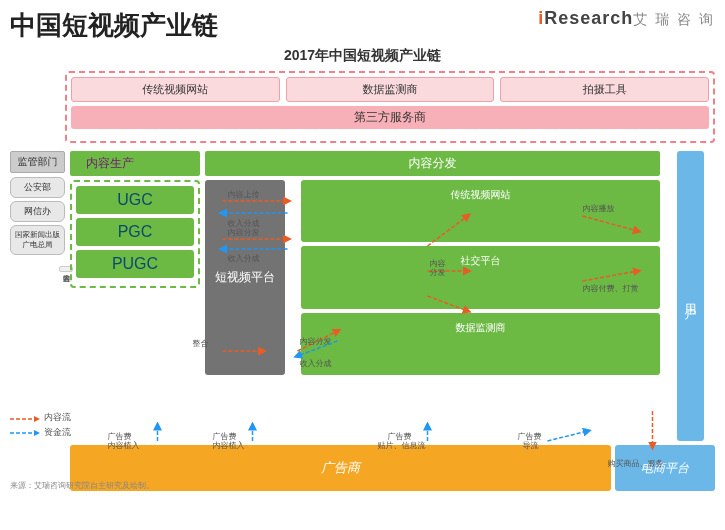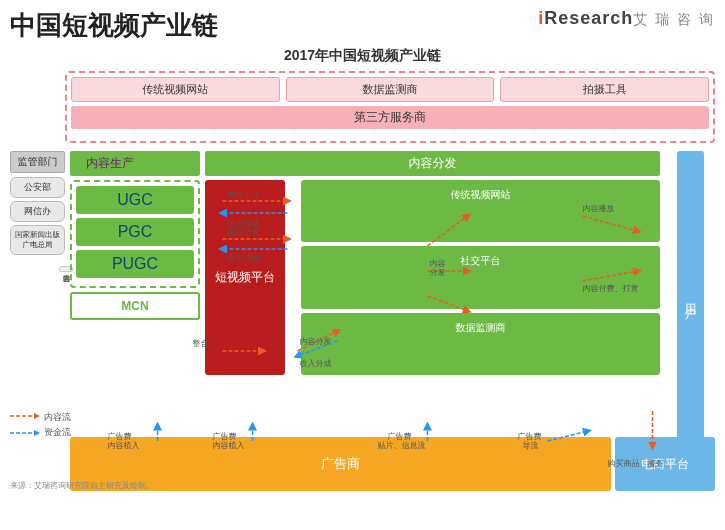--- a/index.html
+++ b/index.html
@@ -203,21 +203,21 @@
       background: #6cb944;
       color: #fff;
       text-align: center;
       font-size: 12px;
       padding: 4px 0;
       border-radius: 2px;
       margin-bottom: 4px;
     }
 
     .short-video-platform {
-      background: #b91c1c;
+      background: #737373;
       color: #fff;
       display: flex;
       align-items: center;
       justify-content: center;
       font-size: 11px;
       border-radius: 3px;
       width: 80px;
       text-align: center;
       flex-shrink: 0;
       writing-mode: horizontal-tb;
@@ -266,23 +266,24 @@
       align-items: center;
       justify-content: center;
     }
 
     
     .bottom-row {
       position: absolute;
       bottom: 0;
       left: 60px;
       right: 0;
-      height: 54px;
+      height: 46px;
       display: flex;
       gap: 4px;
+      font-style: italic;
     }
 
     .advertiser-box {
       flex: 3;
       background: #f5a623;
       color: #fff;
       text-align: center;
       font-size: 13px;
       display: flex;
       align-items: center;
@@ -373,21 +374,20 @@
 
     <div class="content-monitor">内容监管</div>
 
     <div class="content-production">
       <div class="section-title-green">内容生产</div>
       <div class="ugc-pgc-area">
         <div class="content-box">UGC</div>
         <div class="content-box">PGC</div>
         <div class="content-box">PUGC</div>
       </div>
-      <div class="mcn-box">MCN</div>
     </div>
 
     <div class="content-distribution">
       <div class="dist-title-green">内容分发</div>
       <div style="display:flex; gap:6px; height:195px;">
 
         <div style="display:flex; flex-direction:column; justify-content:center; width:90px; flex-shrink:0;">
           <div class="short-video-platform" style="height:100%; writing-mode:horizontal-tb; font-size:12px;">短视频平台</div>
         </div>
 
@@ -473,21 +473,21 @@
 
       <line x1="520" y1="370" x2="560" y2="360" stroke="#2196f3" stroke-width="1.5" marker-end="url(#arrowBlue)" stroke-dasharray="4,2"></line>
       <text x="490" y="368" font-size="8" fill="#555">广告费</text>
       <text x="495" y="377" font-size="8" fill="#555">导流</text>
 
       <line x1="625" y1="340" x2="625" y2="375" stroke="#e85d26" stroke-width="1.5" marker-end="url(#arrowOrange)" stroke-dasharray="4,2"></line>
       <text x="580" y="395" font-size="8" fill="#555">购买商品、服务</text>
     </svg>
 
     <div style="position:absolute; bottom:52px; left:0; font-size:9px; color:#555;">
-      <div style="display:flex; align-items:flex-start; gap:4px; margin-bottom:2px;">
+      <div style="display:flex; align-items:flex-end; gap:4px; margin-bottom:2px;">
         <svg width="30" height="10">
             <line x1="0" y1="5" x2="24" y2="5" stroke="#e85d26" stroke-width="1.5" stroke-dasharray="4,2"></line>
             <polygon points="24,2 30,5 24,8" fill="#e85d26"></polygon>
           </svg>
         <span>内容流</span>
       </div>
       <div style="display:flex; align-items:center; gap:4px;">
         <svg width="30" height="10">
             <line x1="0" y1="5" x2="24" y2="5" stroke="#2196f3" stroke-width="1.5" stroke-dasharray="4,2"></line>
             <polygon points="24,2 30,5 24,8" fill="#2196f3"></polygon>

